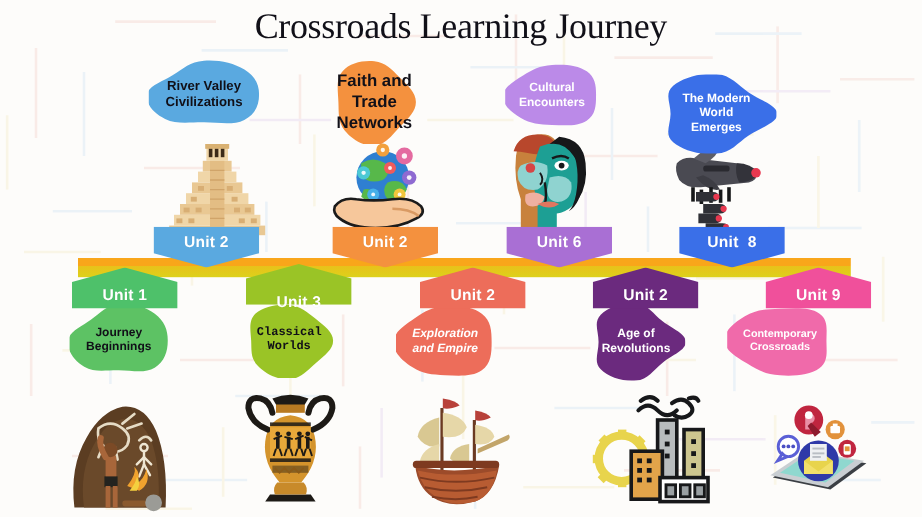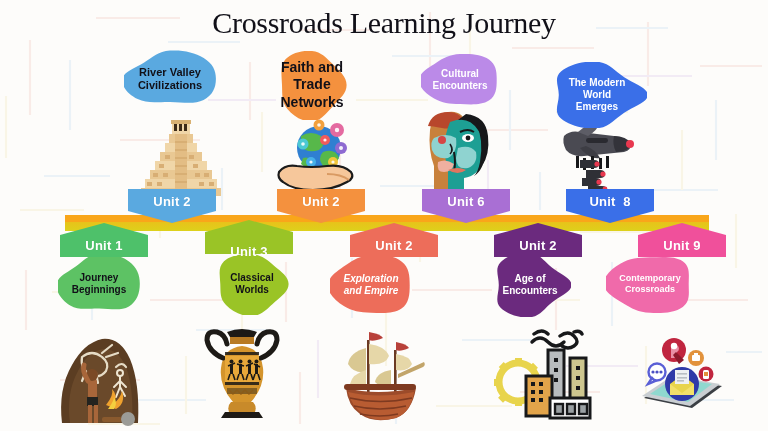--- a/index.html
+++ b/index.html
@@ -188,40 +188,40 @@
 World
 Emerges</div>
       </div>
       <div class="blob" style="left: 58px; top: 253px; width: 82px; height: 62px;">
         <svg width="82" height="62" viewBox="0 0 82 62">
        <path d="M81.8,31.0C81.8,40.0 79.0,48.5 70.9,53.4C62.7,58.3 52.7,55.7 41.0,55.5C29.3,55.4 20.7,57.5 12.2,52.6C3.8,47.7 -2.4,38.8 -1.3,31.0C-0.2,23.2 9.3,19.6 17.7,13.5C26.2,7.5 30.3,1.6 41.0,0.6C51.7,-0.4 62.8,2.4 71.0,8.5C79.1,14.6 81.9,22.0 81.8,31.0Z" fill="#5dc264"></path>
      </svg>
      <div class="blob-label" style="color:#111018;font-size:10px">Journey
 Beginnings</div>
       </div>
-      <div class="blob" style="left: 214px; top: 253px; width: 76px; height: 62px;">
+      <div class="blob" style="left: 203px; top: 253px; width: 76px; height: 62px; font-family: Liberation Mono, monospace;">
         <svg width="76" height="62" viewBox="0 0 76 62">
        <path d="M74.6,31.0C74.6,38.3 67.8,42.8 60.5,49.3C53.2,55.7 47.7,62.6 38.0,63.1C28.3,63.7 18.4,58.5 12.0,52.0C5.7,45.6 6.7,39.7 6.3,31.0C5.9,22.3 3.7,14.3 10.0,8.3C16.4,2.4 28.0,0.2 38.0,1.1C48.0,2.1 53.0,7.0 60.3,12.9C67.6,18.9 74.5,23.7 74.6,31.0Z" fill="#9ac426"></path>
      </svg>
      <div class="blob-label" style="color:#111018;font-size:10px">Classical
 Worlds</div>
       </div>
       <div class="blob" style="left: 330px; top: 253px; width: 82px; height: 64px; font-style: italic;">
         <svg width="82" height="64" viewBox="0 0 82 64">
        <path d="M79.7,32.0C79.7,41.4 79.2,50.1 71.5,55.6C63.7,61.1 52.5,60.2 41.0,59.7C29.5,59.2 22.4,58.6 13.8,53.1C5.1,47.6 -2.5,40.2 -2.1,32.0C-1.7,23.8 7.0,18.3 15.6,12.3C24.2,6.4 29.8,3.1 41.0,2.3C52.2,1.5 63.8,2.4 71.5,8.4C79.2,14.3 79.7,22.6 79.7,32.0Z" fill="#ed6d5a"></path>
      </svg>
      <div class="blob-label" style="color:#ffffff;font-size:10px">Exploration
 and Empire</div>
       </div>
       <div class="blob" style="left: 489px; top: 253px; width: 82px; height: 64px;">
         <svg width="82" height="64" viewBox="0 0 82 64">
        <path d="M82.5,32.0C82.5,38.9 71.5,42.7 63.2,49.2C54.9,55.7 51.3,63.2 41.0,64.3C30.7,65.4 17.8,61.2 11.6,54.8C5.4,48.3 9.8,41.1 9.8,32.0C9.8,22.9 5.4,15.7 11.6,9.2C17.9,2.8 30.7,-1.4 41.0,-0.3C51.3,0.8 54.9,8.3 63.2,14.8C71.5,21.2 82.5,25.1 82.5,32.0Z" fill="#6b2a7e"></path>
      </svg>
      <div class="blob-label" style="color:#ffffff;font-size:10px">Age of
-Encounters</div>
+Revolutions</div>
       </div>
       <div class="blob" style="left: 606px; top: 253px; width: 88px; height: 62px;">
         <svg width="88" height="62" viewBox="0 0 88 62">
        <path d="M82.7,31.0C82.7,40.1 84.5,48.1 76.8,53.9C69.0,59.6 56.0,60.6 44.0,59.8C32.0,59.0 26.0,55.8 16.7,50.0C7.5,44.3 -1.9,38.9 -2.3,31.0C-2.7,23.1 5.4,15.9 14.7,10.5C24.0,5.2 31.6,4.7 44.0,4.3C56.4,3.8 69.0,2.8 76.7,8.2C84.5,13.5 82.7,21.9 82.7,31.0Z" fill="#f06aaa"></path>
      </svg>
      <div class="blob-label" style="color:#ffffff;font-size:9px">Contemporary
 Crossroads</div>
       </div>
     </div>
 

